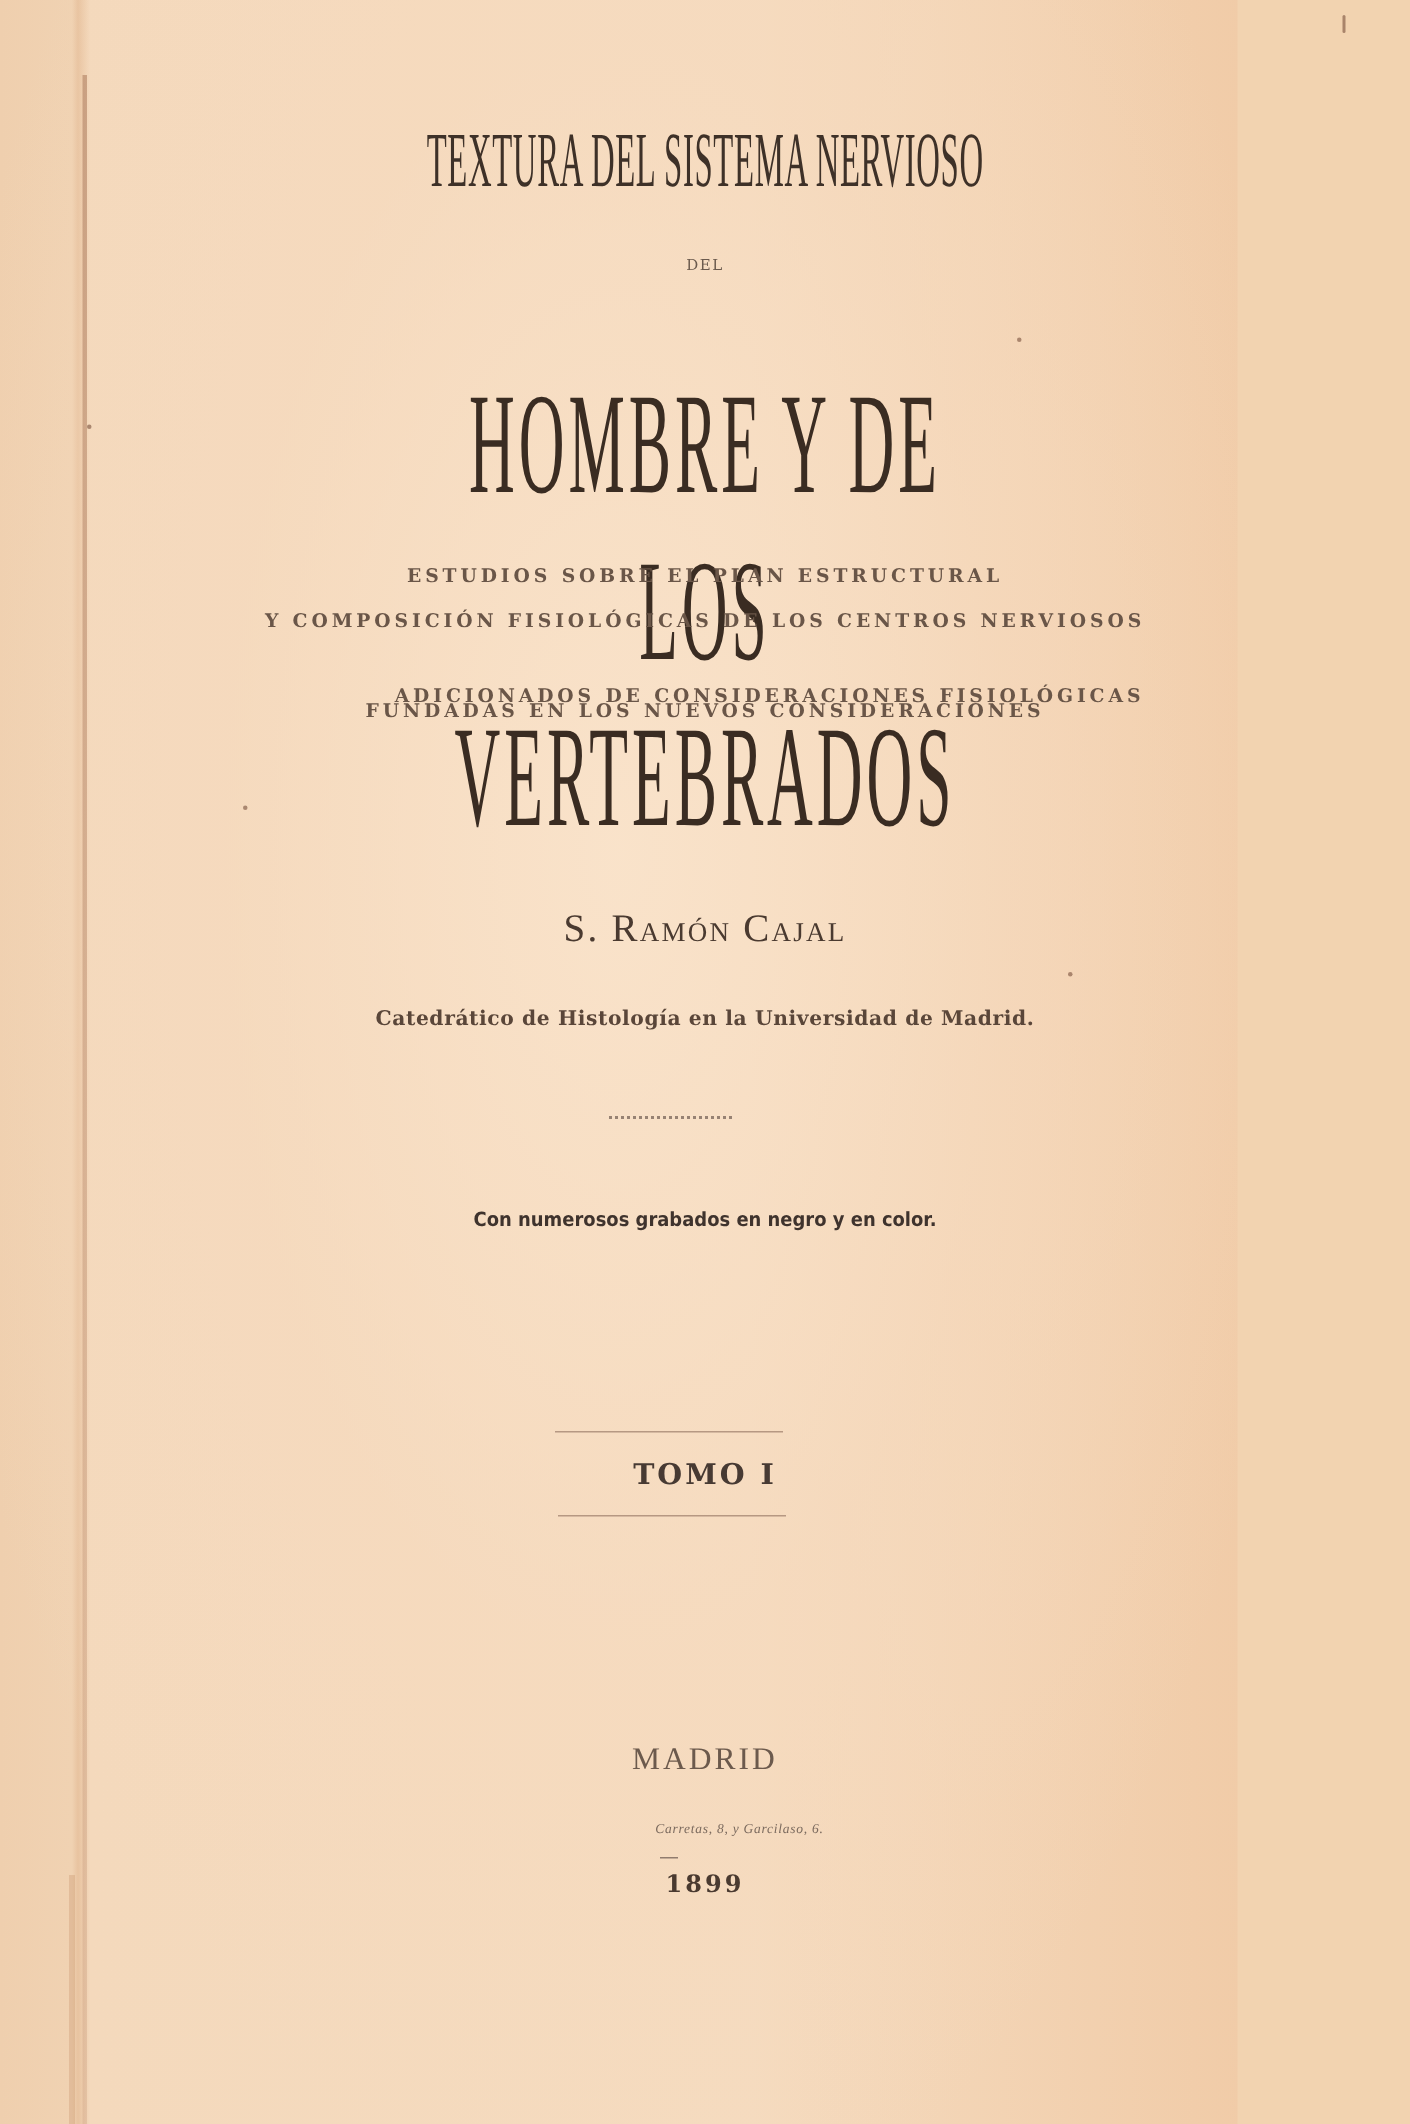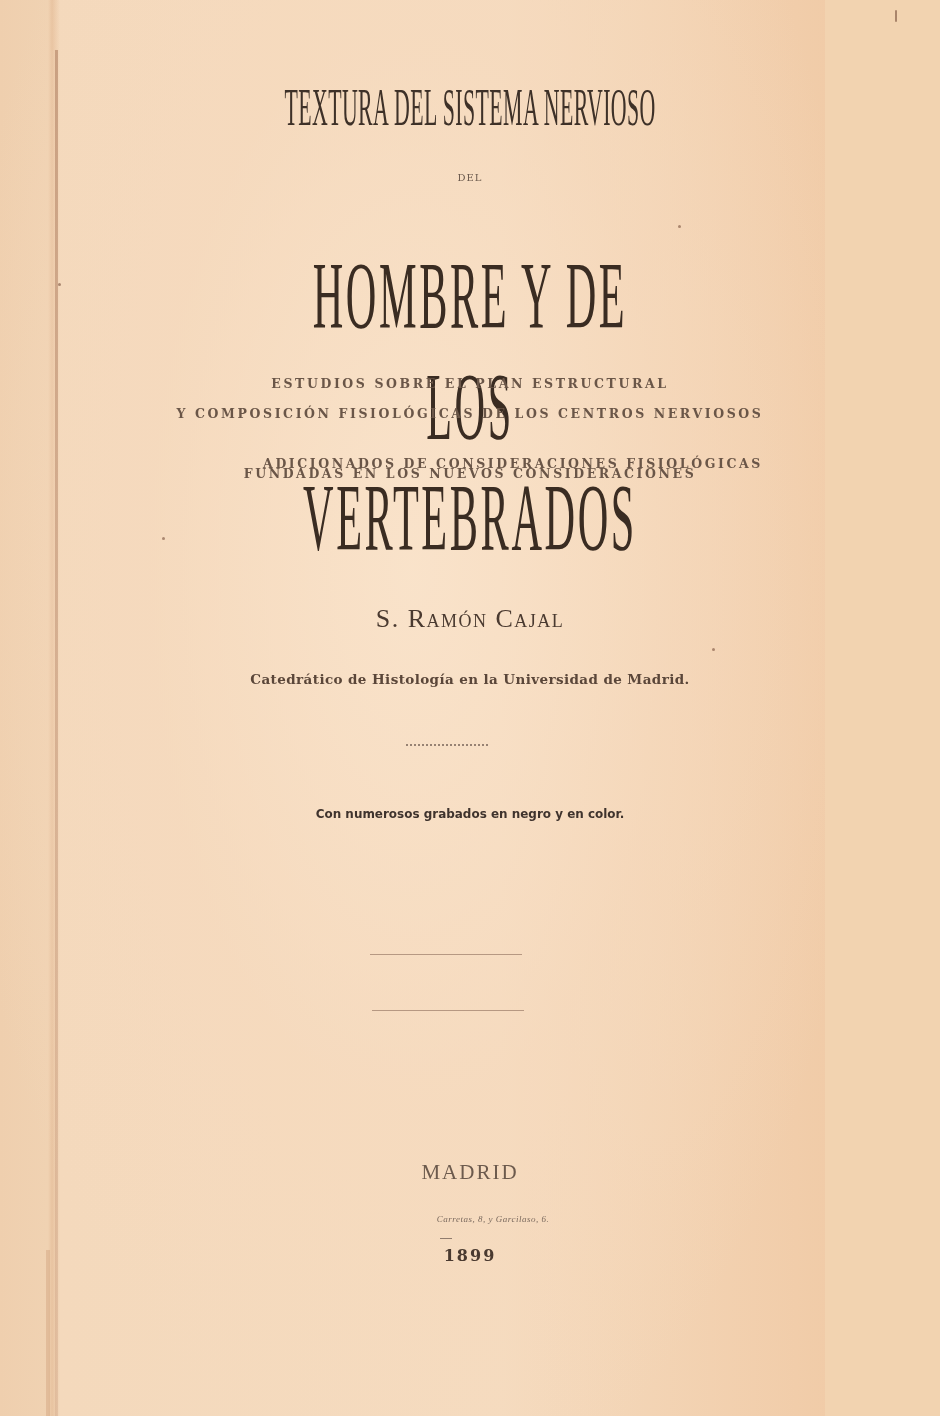--- a/index.html
+++ b/index.html
@@ -90,20 +90,21 @@
 
   <div class="text t-author">S. Ramón Cajal</div>
 
   <div class="text t-affil">Catedrático de Histología en la Universidad de Madrid.</div>
 
   <div class="dash-rule"></div>
 
   <div class="text t-grab">Con numerosos grabados en negro y en color.</div>
 
   <div class="rule rule-top"></div>
+  <div class="text t-tomo">TOMO I</div>
   <div class="rule rule-bot"></div>
 
   <div class="text t-city">MADRID</div>
   <div class="text t-addr">Carretas, 8, y Garcilaso, 6.</div>
   <div class="short-dash"></div>
   <div class="text t-year">1899</div>
 
   <div class="speck" style="left:162px;top:537px;"></div>
   <div class="speck" style="left:678px;top:225px;"></div>
   <div class="speck" style="left:712px;top:648px;"></div>

